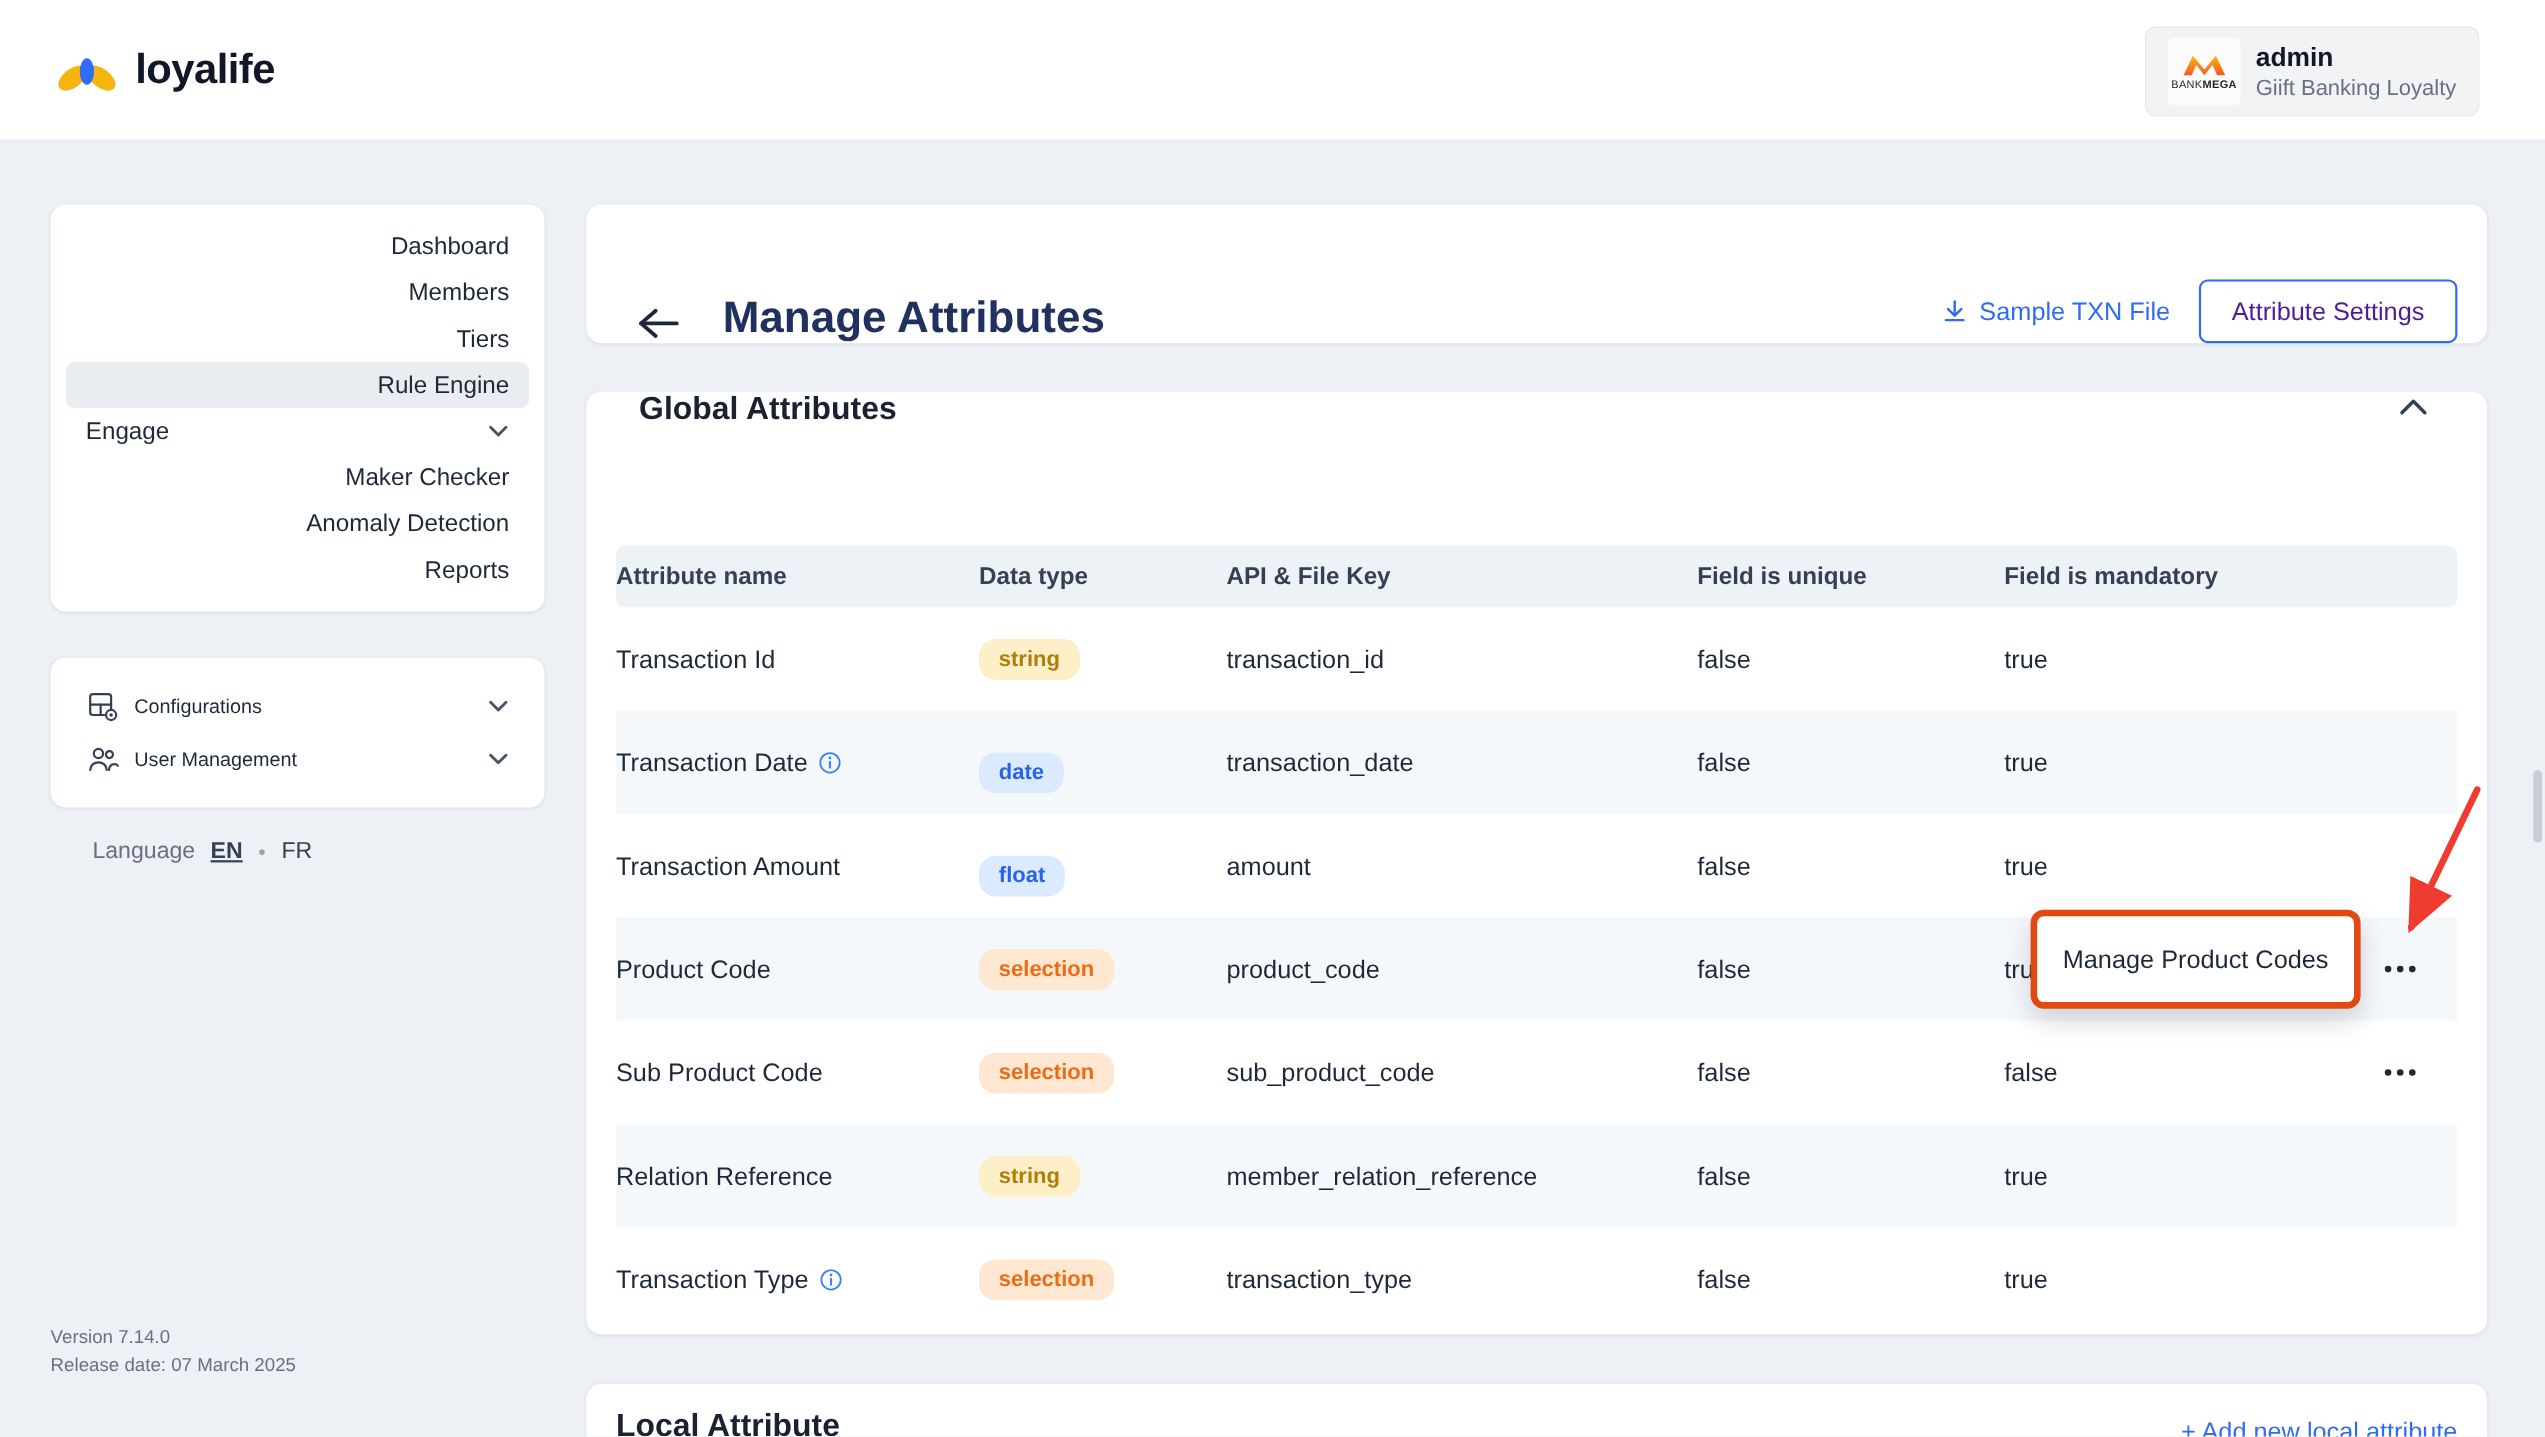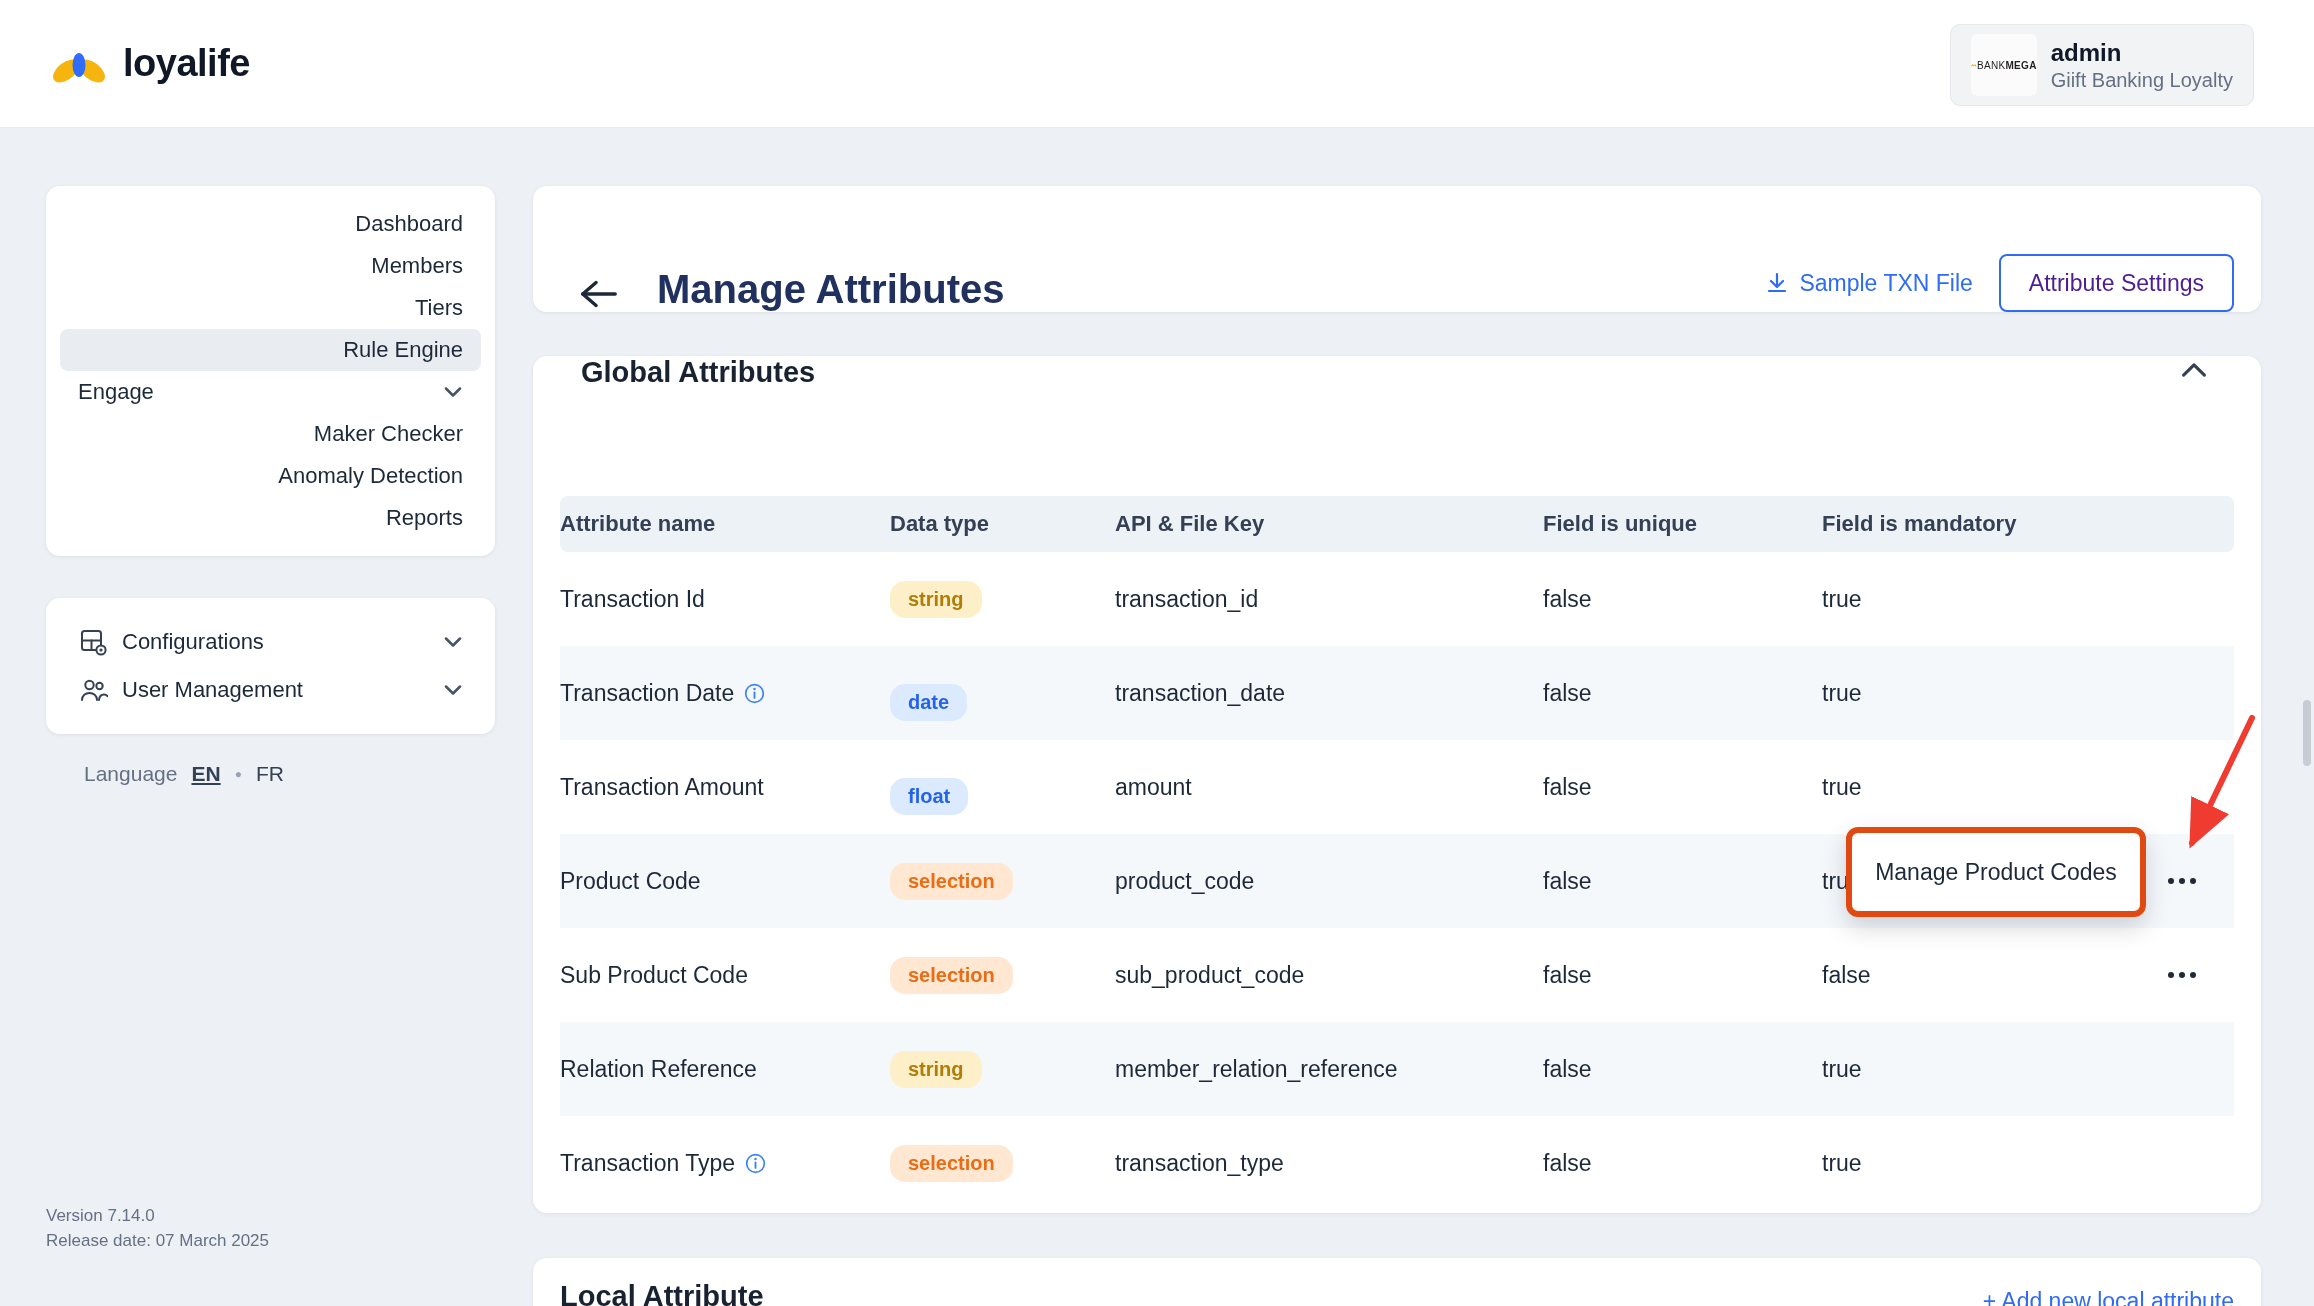--- a/index.html
+++ b/index.html
@@ -9,35 +9,35 @@
     overflow:hidden;
     background:#edf0f4;
     font-family:"Liberation Sans", sans-serif;
     color:#1d2939;
   }
   
   .topbar { position:absolute; left:0; top:0; width:2314px; height:128px; background:#ffffff; border-bottom:1px solid #e8ebef; }
   .logo { position:absolute; left:47px; top:50%; transform:translateY(-50%); display:flex; align-items:center; gap:12px; }
   .logo-text { font-size:38px; font-weight:700; color:#101828; letter-spacing:-0.5px; }
   .user-chip { position:absolute; right:60px; top:24px; height:82px; background:#f1f3f5; border:1px solid #e4e7ec; border-radius:10px; display:flex; align-items:center; gap:14px; padding:0 20px; cursor:pointer; }
-  .bank-logo { width:66px; height:62px; background:#fbfbfb; border-radius:6px; display:flex; flex-direction:row; align-items:center; justify-content:center; gap:1px; }
+  .bank-logo { width:66px; height:62px; background:#fbfbfb; border-radius:6px; display:flex; flex-direction:column; align-items:center; justify-content:center; gap:1px; }
   .bank-logo-text { font-size:10px; letter-spacing:0.3px; color:#231f20; }
   .bank-logo-text b { font-weight:800; }
   .user-meta { display:flex; flex-direction:column; line-height:1.25; }
   .user-name { font-size:24px; font-weight:700; color:#101828; }
   .user-role { font-size:20px; color:#667085; }
 
   
   .card { background:#ffffff; border-radius:14px; box-shadow:0 1px 4px rgba(16,24,40,0.07); }
   .side-nav { position:absolute; left:46px; top:186px; width:449px; padding:17px 14px; }
   .nav-item { height:42px; display:flex; align-items:center; padding:0 18px; font-size:22px; color:#1d2939; border-radius:8px; cursor:pointer;justify-content:flex-end; }
   .nav-item.active { background:#e9edf1; }
   .nav-item .chev { margin-left:auto; display:flex; }
   .side-config { position:absolute; left:46px; top:598px; width:449px; padding:20px 14px; }
-  .cfg-item { height:48px; display:flex; align-items:center; gap:14px; padding:0 18px; font-size:22px; color:#1d2939; cursor:pointer; }
+  .cfg-item { height:48px; display:flex; align-items:center; gap:14px; padding:0 18px; font-size:18px; color:#1d2939; cursor:pointer; }
   .cfg-item .chev { margin-left:auto; display:flex; }
 
   .lang-row { position:absolute; left:84px; top:762px; display:flex; align-items:center; gap:14px; font-size:21px; }
   .lang-label { color:#667085; }
   .lang-en { color:#344054; font-weight:700; text-decoration:underline; cursor:pointer; }
   .lang-dot { color:#98a2b3; font-size:12px; }
   .lang-fr { color:#344054; font-weight:500; cursor:pointer; }
 
   .version-text { position:absolute; left:46px; top:1206px; font-size:17px; color:#667085; }
   .release-text { position:absolute; left:46px; top:1231px; font-size:17px; color:#667085; }

